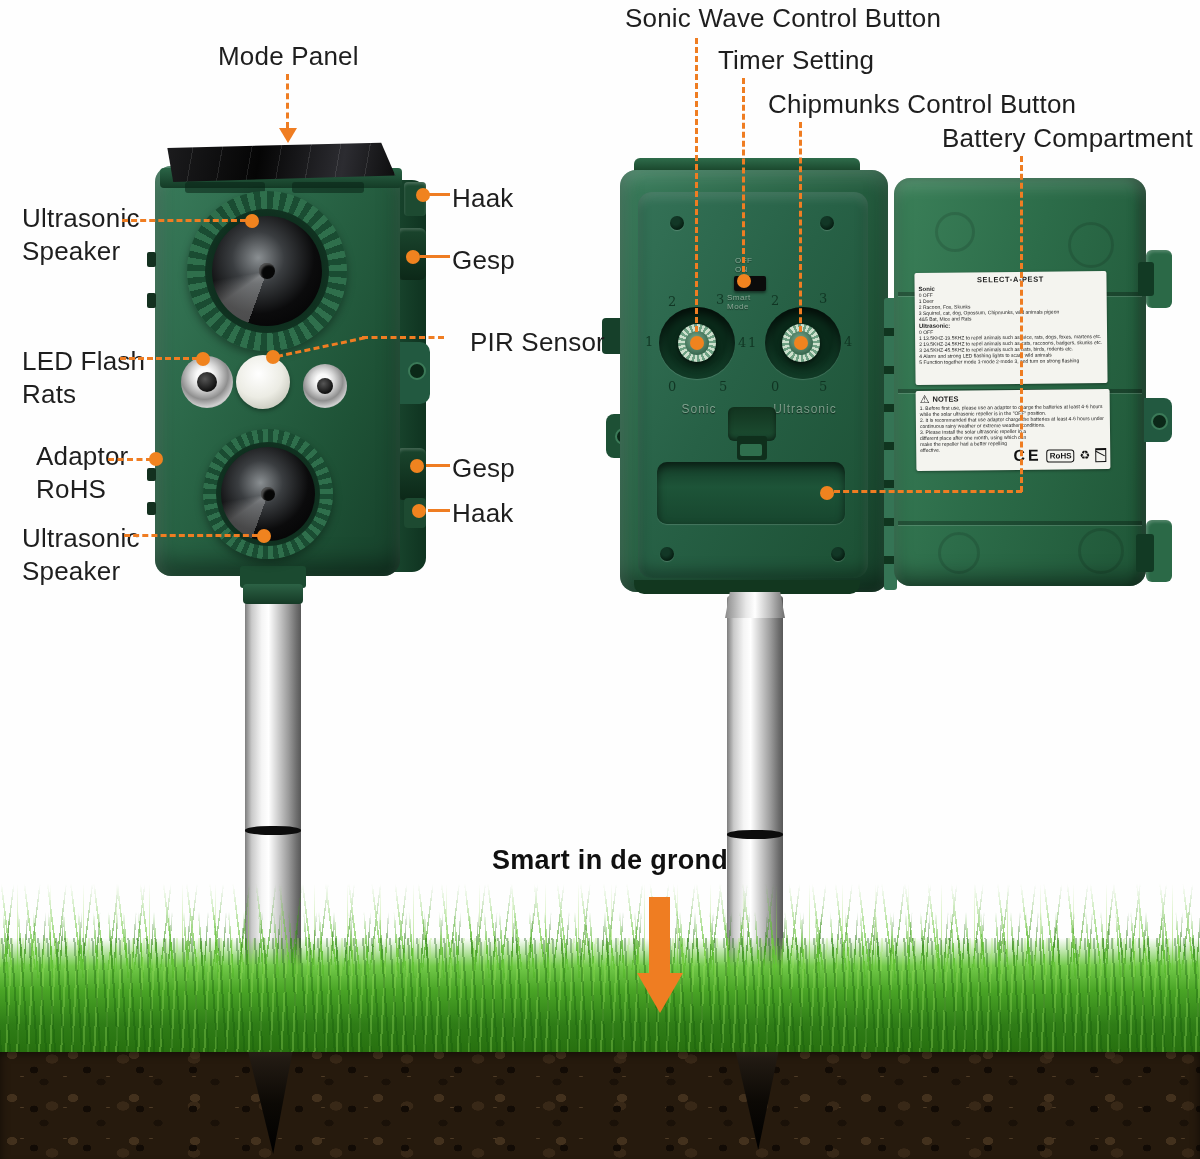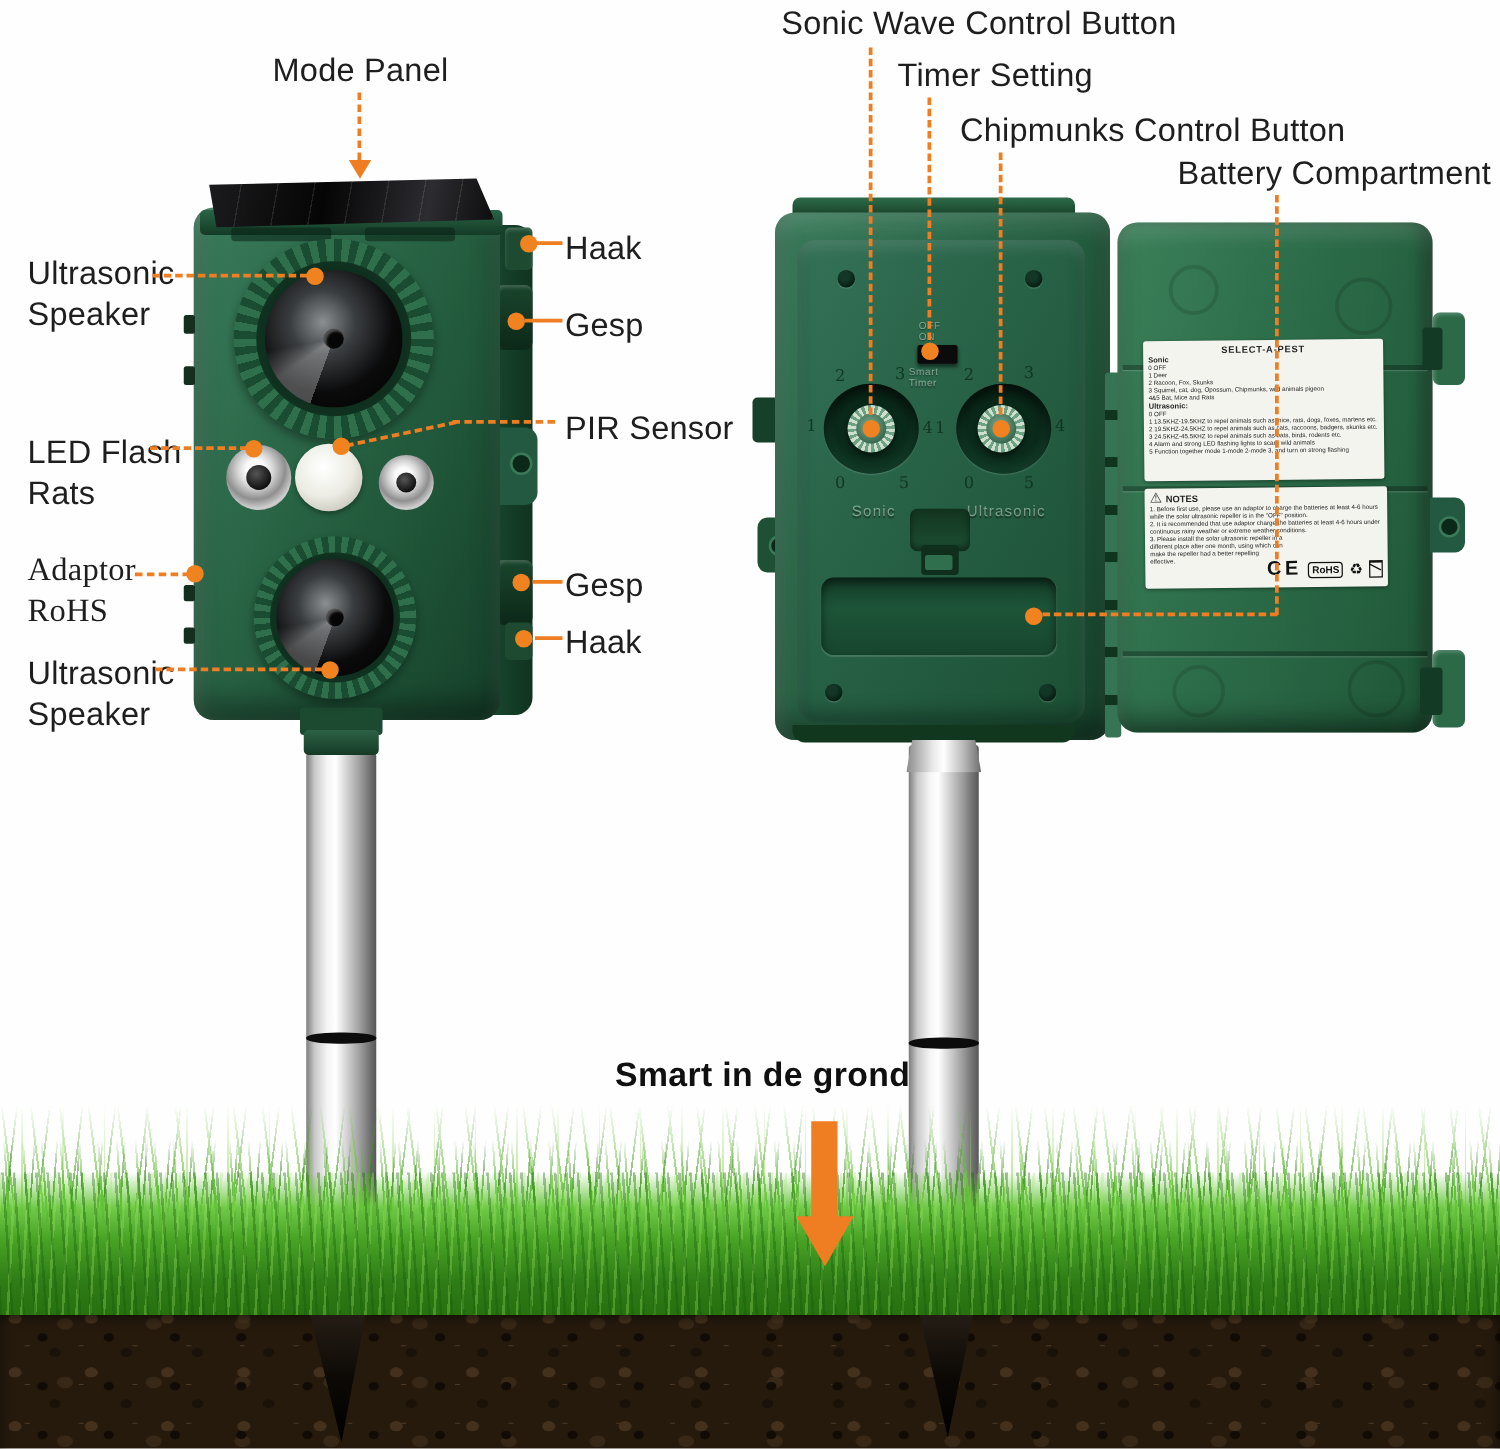--- a/index.html
+++ b/index.html
@@ -163,21 +163,21 @@
     <div class="abs body-green" style="left:620px;top:170px;width:268px;height:422px;border-radius:16px;z-index:6;"></div>
     <div class="abs" style="left:638px;top:192px;width:230px;height:386px;border-radius:14px;z-index:6;
          background:linear-gradient(120deg,#347257 0%,#276146 45%,#1c5034 100%);box-shadow:inset 0 6px 10px rgba(255,255,255,.12), inset 0 -8px 14px rgba(0,0,0,.3);"></div>
     <div class="screw" style="left:670px;top:216px;"></div>
     <div class="screw" style="left:820px;top:216px;"></div>
     <div class="screw" style="left:660px;top:547px;"></div>
     <div class="screw" style="left:831px;top:547px;"></div>
 
     <div class="tiny-emboss" style="left:735px;top:256px;">OFF ON</div>
     <div class="abs" style="left:734px;top:276px;width:32px;height:15px;background:#0b0b0b;border-radius:2px;z-index:7;box-shadow:0 2px 3px rgba(0,0,0,.5);"></div>
-    <div class="tiny-emboss" style="left:727px;top:293px;">Smart Timer</div>
+    <div class="tiny-emboss" style="left:727px;top:293px;">Smart Mode</div>
 
     <div class="dial-recess" style="left:659px;top:307px;"></div>
     <div class="dial-knob" style="left:678px;top:324px;"></div>
     <div class="dial-knob-center" style="left:685px;top:331px;"></div>
     <div class="dial-recess" style="left:765px;top:307px;"></div>
     <div class="dial-knob" style="left:782px;top:324px;"></div>
     <div class="dial-knob-center" style="left:789px;top:331px;"></div>
 
     <span class="dial-num" style="left:645px;top:334px;">1</span>
     <span class="dial-num" style="left:668px;top:294px;">2</span>
@@ -275,33 +275,33 @@
     <div class="dot" style="left:245px;top:214px;"></div>
 
     <div class="lbl" style="left:452px;top:182px;">Haak</div>
     <div class="line-h" style="left:428px;top:193px;width:22px;"></div>
     <div class="dot" style="left:416px;top:188px;"></div>
 
     <div class="lbl" style="left:452px;top:244px;">Gesp</div>
     <div class="line-h" style="left:420px;top:255px;width:30px;"></div>
     <div class="dot" style="left:406px;top:250px;"></div>
 
-    <div class="lbl" style="left:452px;top:326px;">PIR Sensor</div>
+    <div class="lbl" style="left:470px;top:326px;">PIR Sensor</div>
     <div class="dash-h" style="left:277px;top:355px;width:90px;transform:rotate(-12deg);transform-origin:left center;"></div>
     <div class="dash-h" style="left:362px;top:336px;width:82px;"></div>
     <div class="dot" style="left:266px;top:350px;"></div>
 
     <div class="lbl" style="left:22px;top:345px;">
       <div>LED Flash</div>
       <div>Rats</div>
     </div>
     <div class="dash-h" style="left:120px;top:357px;width:78px;"></div>
     <div class="dot" style="left:196px;top:352px;"></div>
 
-    <div class="lbl" style="left:22px;top:440px;font-family:Liberation Serif, serif;">
+    <div class="lbl" style="left:36px;top:440px;">
       <div>Adaptor</div>
       <div>RoHS</div>
     </div>
     <div class="dash-h" style="left:108px;top:458px;width:44px;"></div>
     <div class="dot" style="left:149px;top:452px;"></div>
 
     <div class="lbl" style="left:22px;top:522px;">
       <div>Ultrasonic</div>
       <div>Speaker</div>
     </div>

